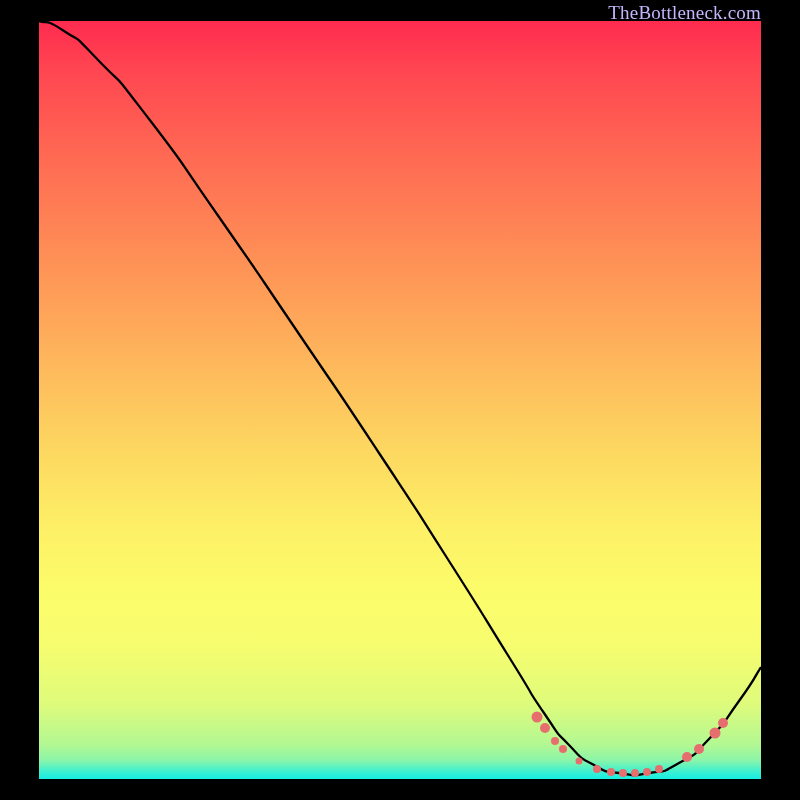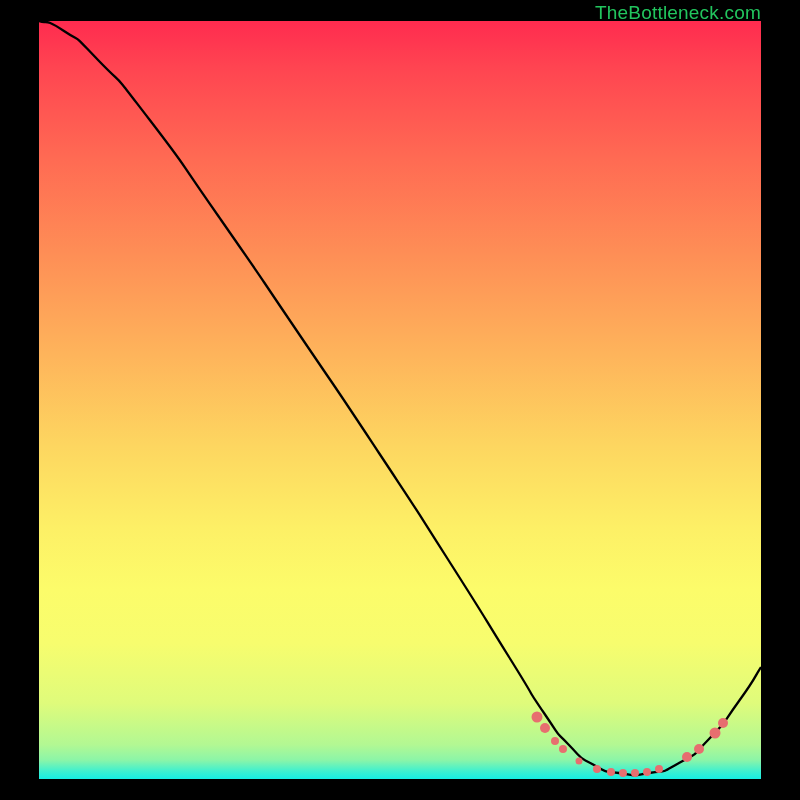--- a/index.html
+++ b/index.html
@@ -37,23 +37,23 @@
       #b2f893 95.5%,
       #8bf5a8 97.5%,
       #3df0d1 99%,
       #16eee4 100%
     );
   }
   .attribution {
     position: absolute;
     top: 2px;
     right: 39px;
-    font-family: Liberation Sans, sans-serif;
+    font-family: Liberation Serif, serif;
     font-size: 19px;
-    color: #22c55e;
+    color: #c4b5fd;
     letter-spacing: 0.2px;
   }
   svg.curve {
     position: absolute;
     left: 0;
     top: 0;
     width: 722px;
     height: 758px;
   }
 </style>

